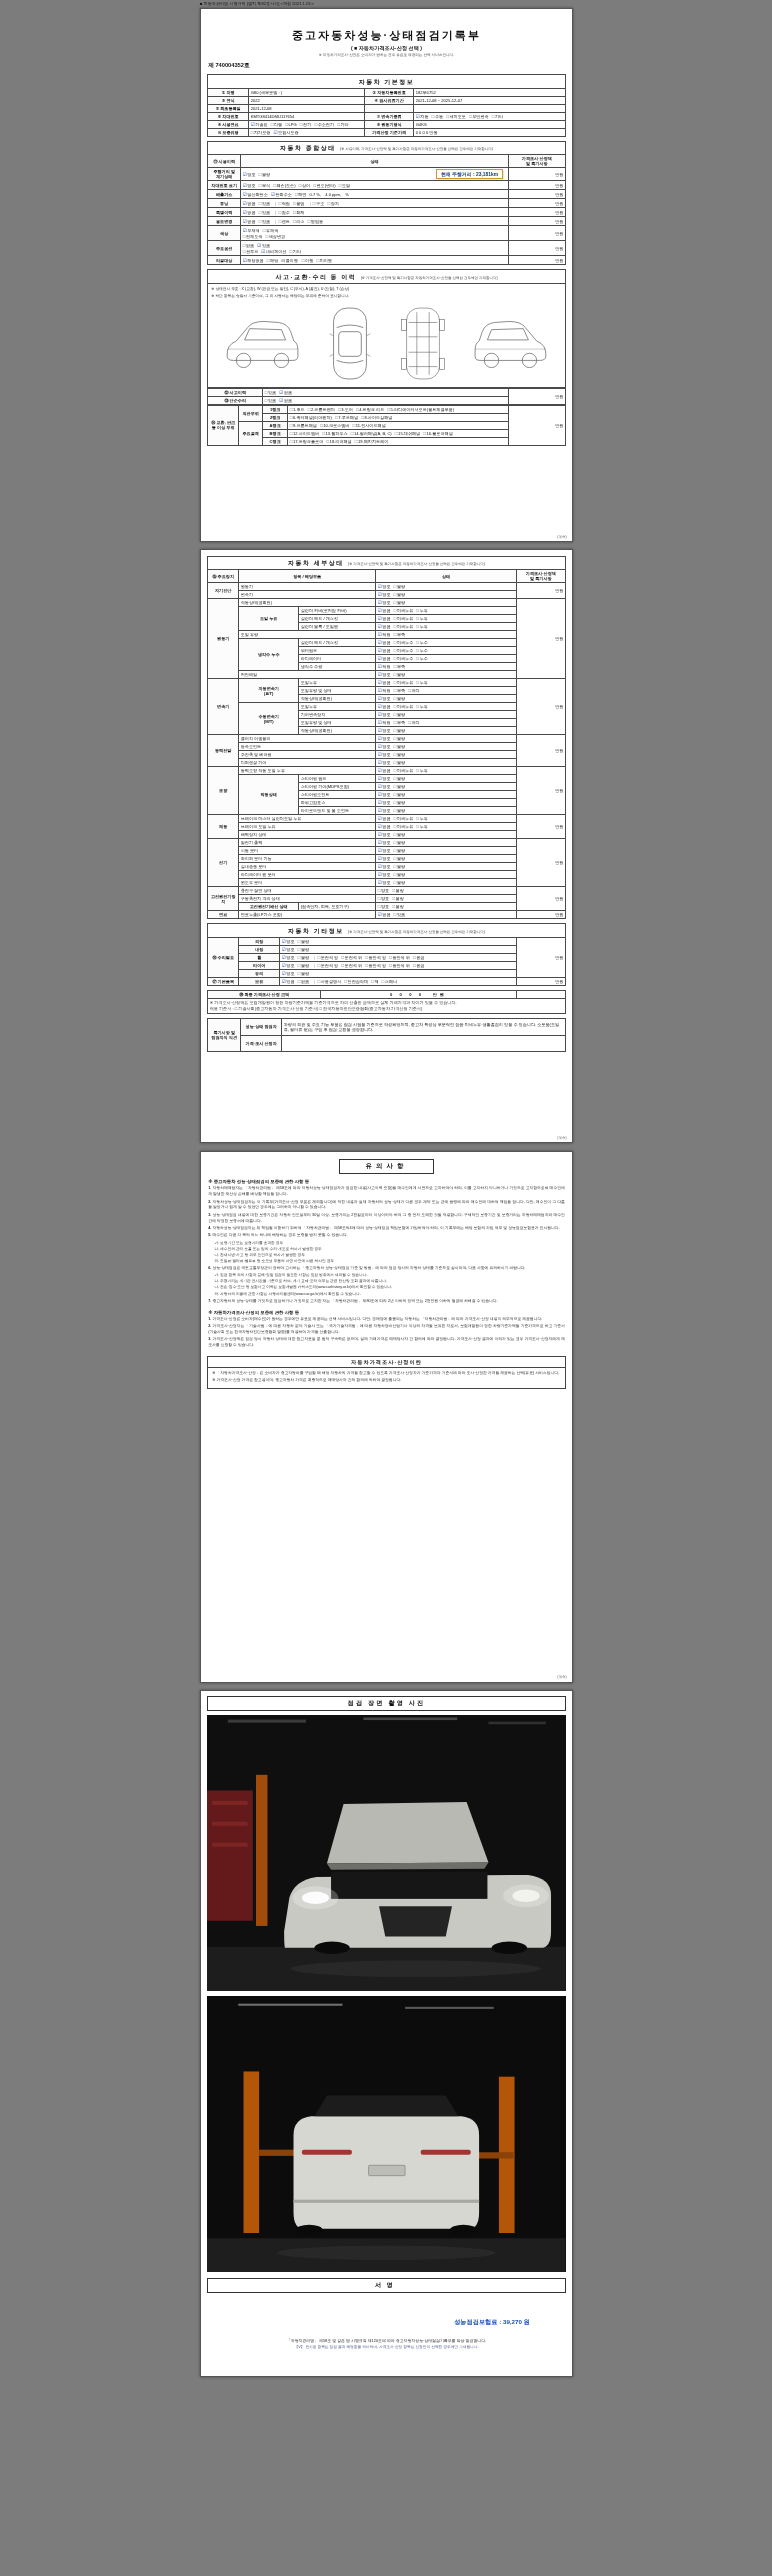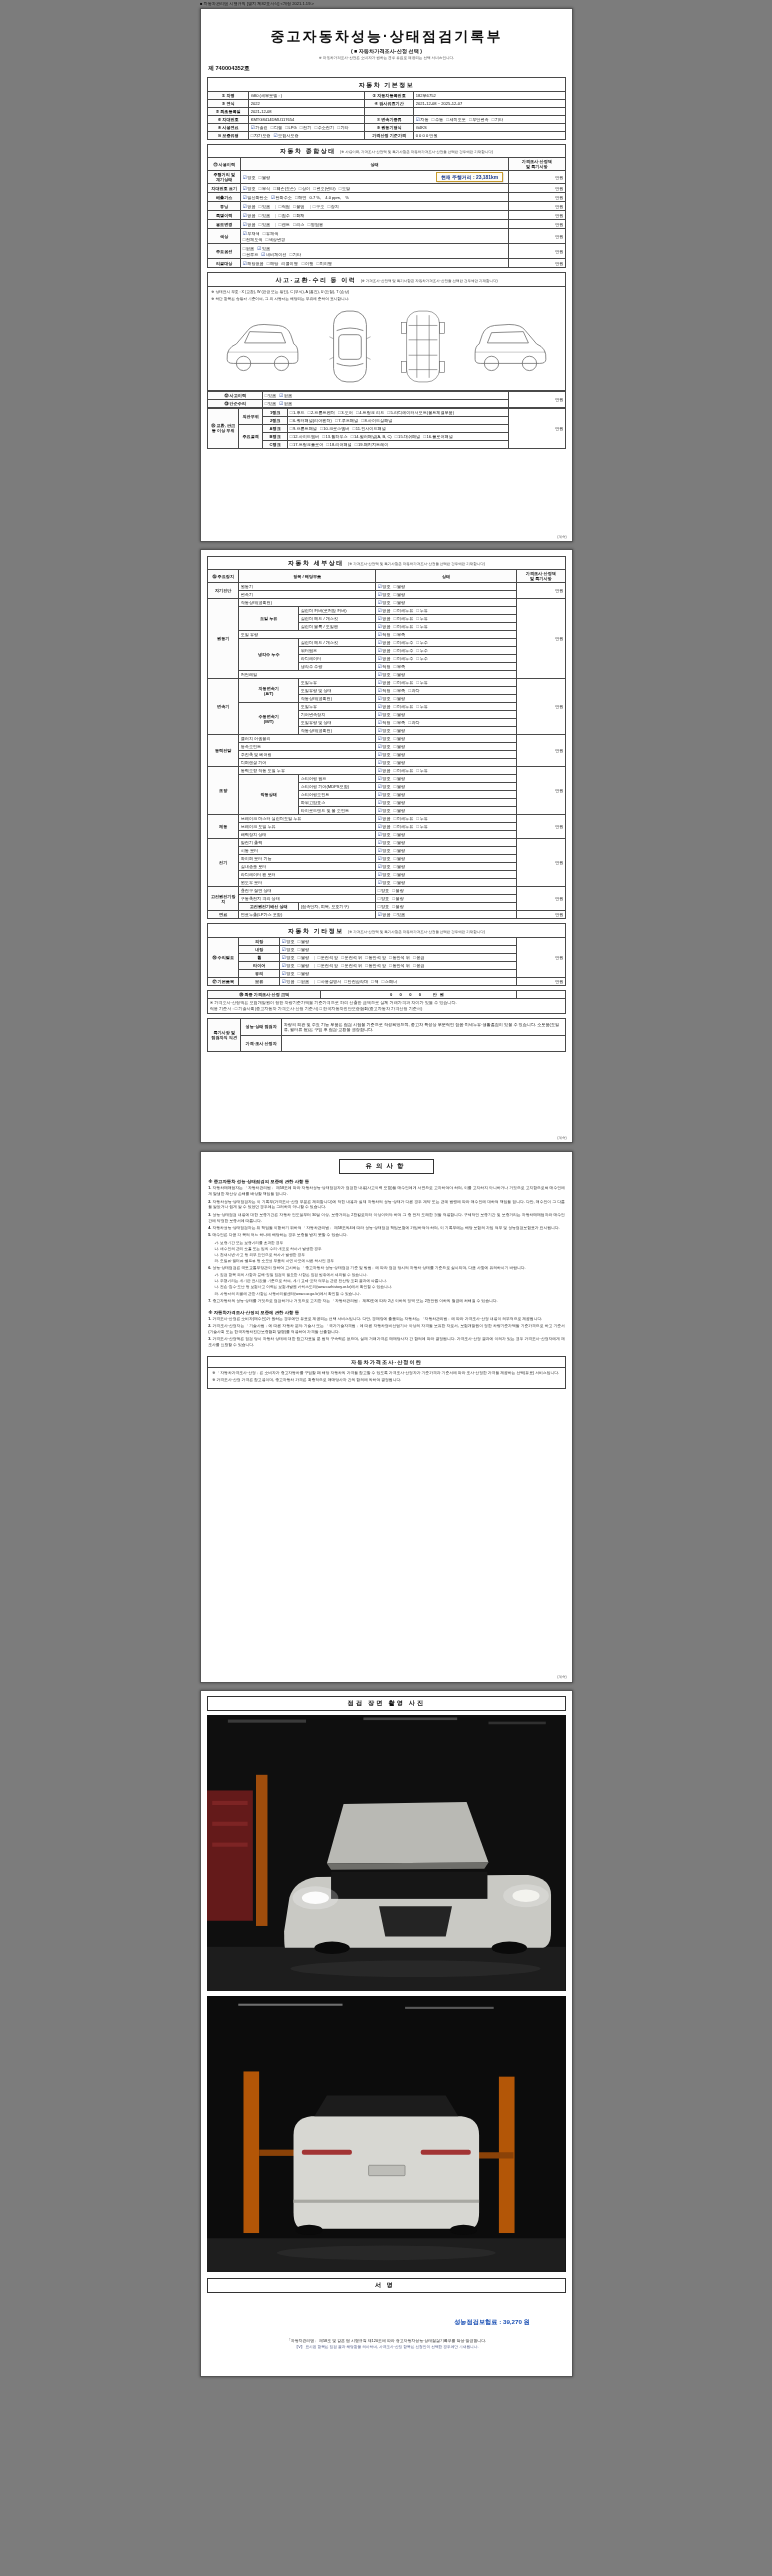--- a/index.html
+++ b/index.html
@@ -10,21 +10,21 @@
     color:#111;
   }
   .top-note{position:absolute;top:1px;left:200px;font-size:4.1px;color:#101010;}
   .page-col{position:absolute;left:200px;top:8.2px;width:373px;}
   .sheet{
     background:#ffffff;border:0.5px solid #555;box-shadow:0 0 2.6px rgba(0,0,0,.45);
     padding:5.2px 6.2px;margin-bottom:7.2px;position:relative;box-sizing:border-box;
   }
   .sheet .cont-mark{position:absolute;right:5.2px;bottom:2.1px;font-size:3.6px;color:#666;}
   
-  .doc-title{text-align:center;font-size:14px;font-weight:bold;letter-spacing:2.1px;margin-top:13.4px;}
+  .doc-title{text-align:center;font-size:11px;font-weight:bold;letter-spacing:2.1px;margin-top:13.4px;}
   .doc-subtitle{text-align:center;font-size:5.2px;font-weight:bold;margin-top:2.1px;}
   .doc-subnote{text-align:center;font-size:3.6px;color:#444;margin-top:1px;}
   .doc-no{font-size:5.7px;font-weight:bold;margin:5.2px 0 2.1px 1px;}
   
   table.grid{border-collapse:collapse;width:100%;table-layout:fixed;}
   table.grid th,table.grid td{border:0.5px solid #4a4a4a;font-size:4.1px;padding:1px 1.5px;vertical-align:middle;word-break:break-all;}
   table.grid th{font-weight:bold;text-align:center;background:#fcfcfc;}
   .sec-bar{border:0.5px solid #4a4a4a;border-bottom:none;text-align:center;padding:1.5px 1px 1px;background:#fff;margin-top:4.1px;}
   .sec-bar .t{font-weight:bold;font-size:6px;letter-spacing:1.5px;}
   .sec-bar .n{font-size:3.5px;color:#333;letter-spacing:0;margin-left:2.1px;}

